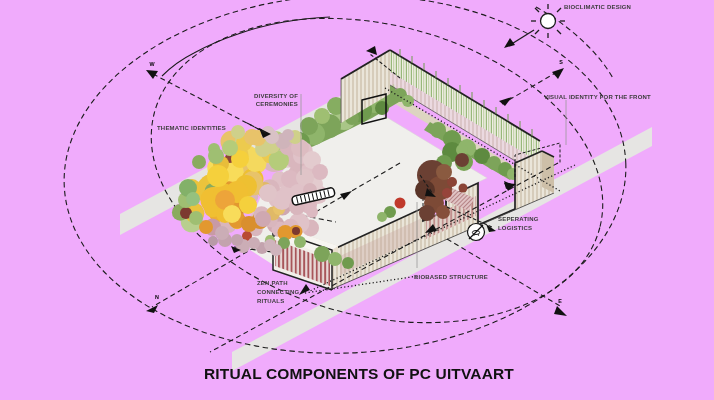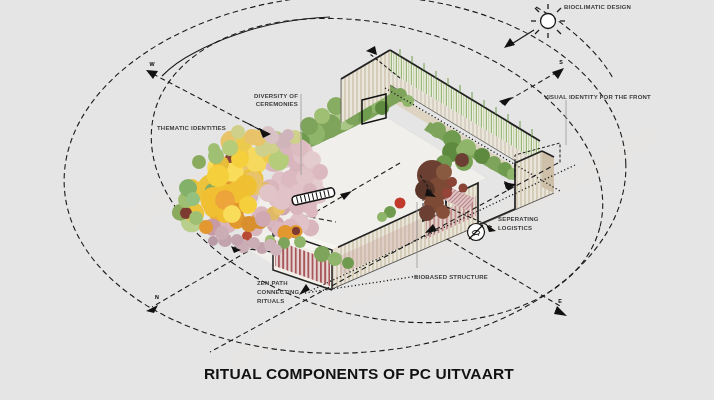--- a/index.html
+++ b/index.html
@@ -1,16 +1,16 @@
 <!DOCTYPE html>
 <html><head>
 <meta charset="utf-8">
 <style>
   html,body{margin:0;padding:0;background:#ffffff;}
-  #c{position:relative;width:714px;height:400px;overflow:hidden;background:#e5e5e5;
+  #c{position:relative;width:714px;height:400px;overflow:hidden;background:#f0abfc;
      font-family:"Liberation Sans", sans-serif;}
   svg{position:absolute;left:0;top:0;}
   .lbl{fill:#3c3c3c;font-family:"Liberation Sans",sans-serif;font-size:6.0px;
        font-weight:bold;letter-spacing:0.2px;}
   .tiny{fill:#000;font-family:"Liberation Sans",sans-serif;font-size:5.4px;font-weight:bold;}
 </style>
 </head>
 <body>
 <div id="c">
 <svg width="714" height="400" viewBox="0 0 714 400">

